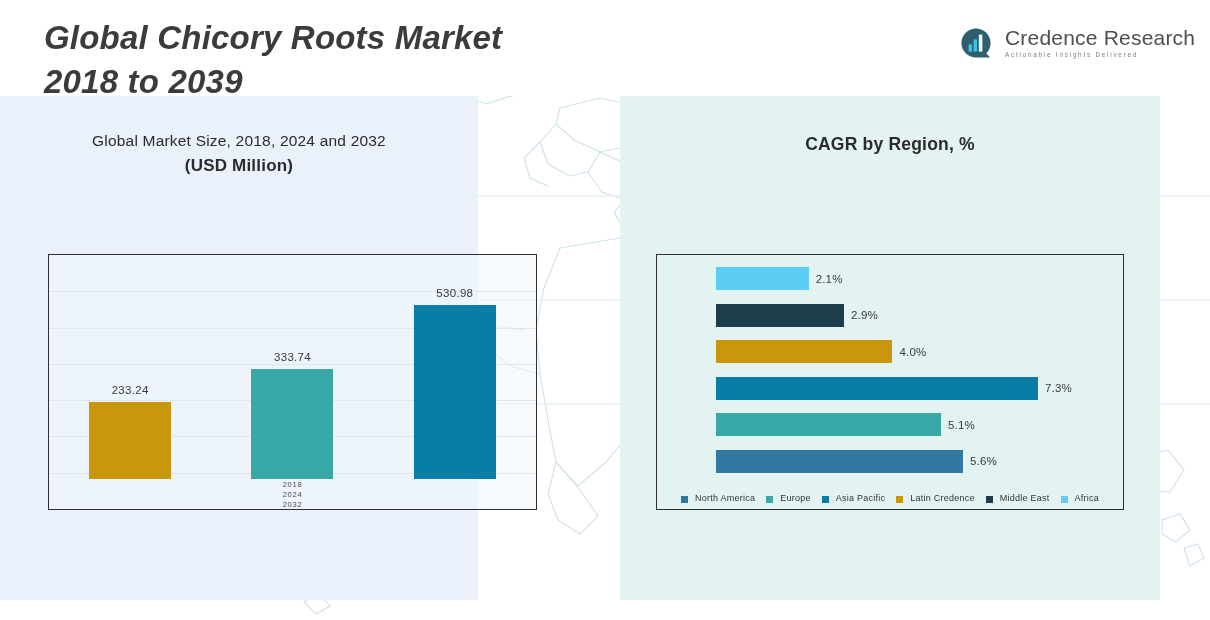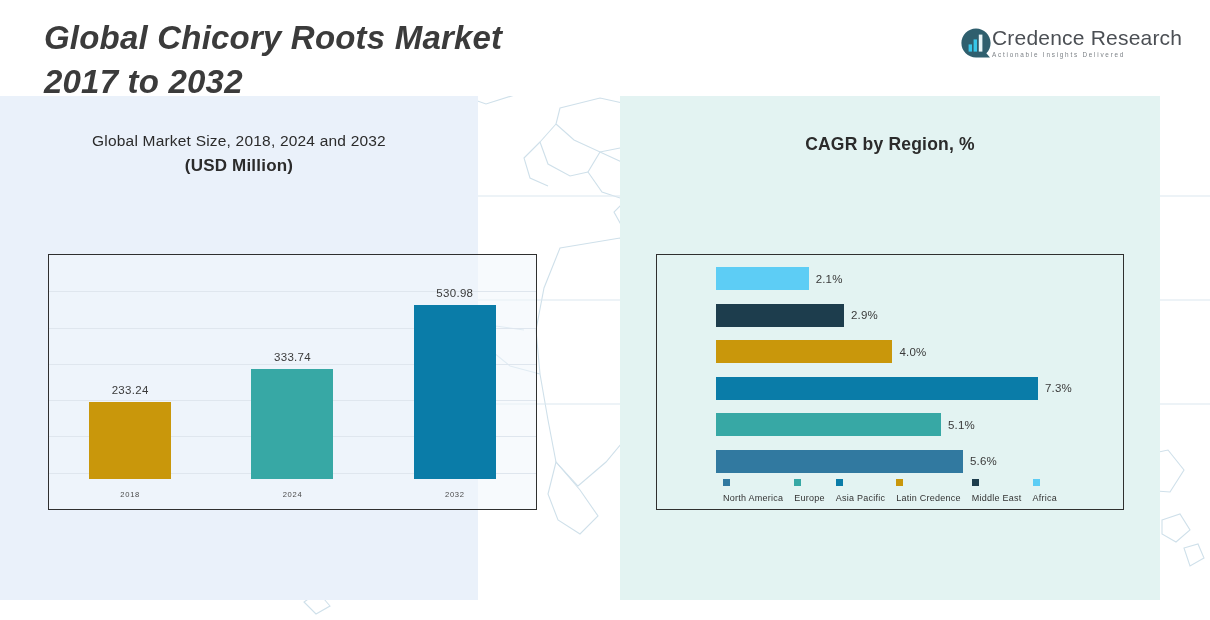--- a/index.html
+++ b/index.html
@@ -50,21 +50,21 @@
     white-space: pre-line;
   }
 
   
   #logo {
     position: absolute;
     left: 960px; top: 20px;
     width: 210px; height: 46px;
     display: flex;
     align-items: center;
-    gap: 0;
+    gap: 13px;
   }
   #logo-mark { width: 32px; height: 32px; flex: 0 0 32px; }
   #logo-text-wrap { display: flex; flex-direction: column; line-height: 1; }
   #logo-name {
     font-size: 21px;
     color: #4b4f54;
     letter-spacing: 0.2px;
     white-space: nowrap;
   }
   #logo-tagline {
@@ -158,20 +158,21 @@
     letter-spacing: 0.3px;
   }
   .col-bar { width: 82px; }
   #column-axis {
     position: absolute;
     left: 0; right: 0; bottom: 0;
     height: 30px;
     display: flex;
     align-items: center;
     justify-content: space-around;
+    flex-direction: column;
   }
   .col-axis-label {
     width: 33.33%;
     text-align: center;
     font-size: 7.6px;
     color: #4a4a4a;
     letter-spacing: 0.7px;
   }
 
   
@@ -207,23 +208,22 @@
   #bar-legend {
     position: absolute;
     left: 0; right: 0; bottom: 6px;
     display: flex;
     align-items: center;
     justify-content: center;
     gap: 11px;
   }
   .legend-item {
     display: flex;
-    align-items: flex-start;
+    align-items: flex-end;
     gap: 7px;
-    flex-direction: column;
   }
   .legend-swatch { width: 7px; height: 7px; }
   .legend-label {
     font-size: 9px;
     color: #333333;
     letter-spacing: 0.25px;
     white-space: nowrap;
   }
 </style>
 </head>
@@ -290,21 +290,21 @@
       <path d="M1184 548 L1198 544 L1204 558 L1190 566 Z"></path>
 
       <path d="M0 196 L1210 196" stroke="#dbe8f0"></path>
       <path d="M0 300 L1210 300" stroke="#dbe8f0"></path>
       <path d="M0 404 L1210 404" stroke="#dbe8f0"></path>
     </g>
   </svg>
 
   <div id="header">
     <div id="page-title">Global Chicory Roots Market
-2017 to 2032</div>
+2018 to 2039</div>
 
     <div id="logo">
       <svg id="logo-mark" viewBox="0 0 32 32">
         <path d="M16 1.4c8.06 0 14.6 6.54 14.6 14.6 0 4.02-1.63 7.66-4.26 10.3L30 30.6l-14 -0.1
                  C7.94 30.5 1.4 24 1.4 16S7.94 1.4 16 1.4Z" fill="#2f5f6e"></path>
         <rect x="8.6" y="17.4" width="3.4" height="7.2" fill="#38c6e8"></rect>
         <rect x="13.6" y="12.4" width="3.4" height="12.2" fill="#38c6e8"></rect>
         <rect x="18.8" y="7.6" width="3.6" height="17" fill="#e9f5f8"></rect>
       </svg>
       <div id="logo-text-wrap">

